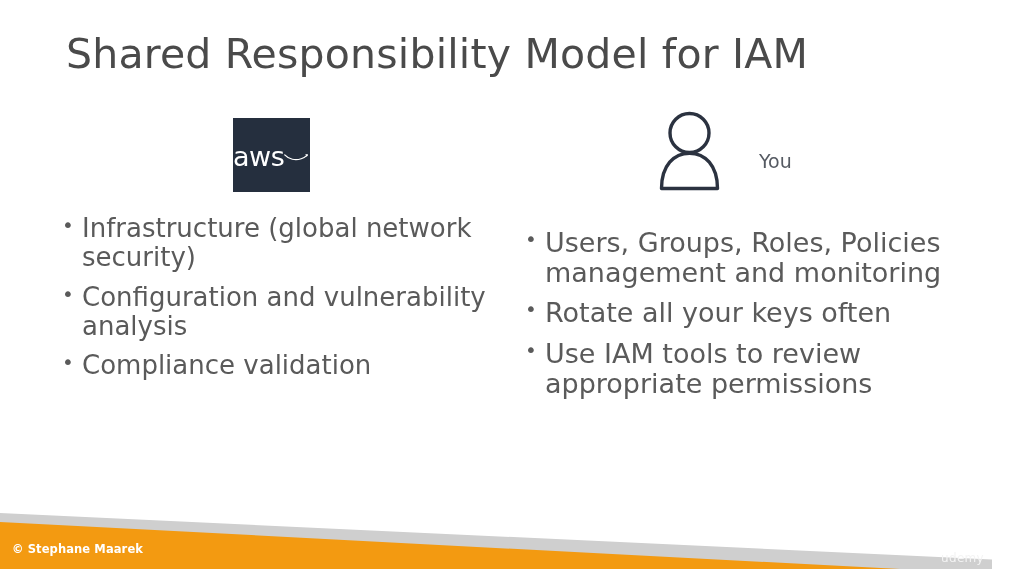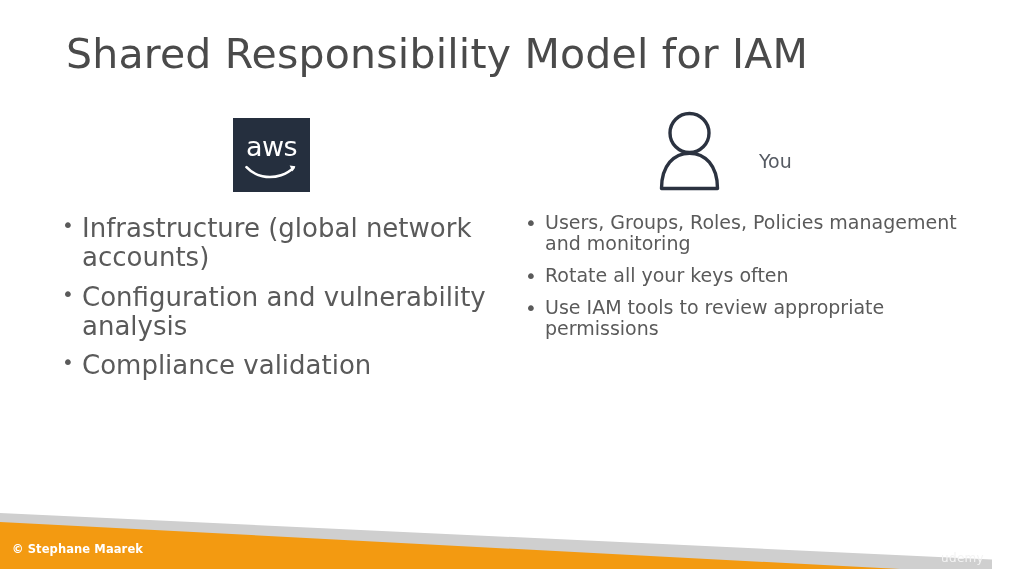--- a/index.html
+++ b/index.html
@@ -47,21 +47,21 @@
   }
 
   .aws-logo {
     position: absolute;
     left: 173px;
     top: 10px;
     width: 77px;
     height: 74px;
     background: #252f3e;
     display: flex;
-    flex-direction: column;
+    flex-direction: row;
     align-items: center;
     justify-content: center;
   }
   .aws-logo .aws-word {
     color: #ffffff;
     font-size: 27px;
     line-height: 1;
     font-weight: 400;
     letter-spacing: -0.5px;
     font-family: "DejaVu Sans", sans-serif;
@@ -106,21 +106,21 @@
     content: "\2022";
     position: absolute;
     left: 2px;
     top: 0;
     font-size: 20px;
     line-height: inherit;
     color: #5a5a5a;
   }
   .col-left  ul.bullets { font-size: 26px; line-height: 1.11; margin-top: 14px; }
   .col-left  ul.bullets li { margin-bottom: 11px; }
-  .col-right ul.bullets { font-size: 19px; line-height: 1.1;  margin-top: 12px; }
+  .col-right ul.bullets { font-size: 27px; line-height: 1.1;  margin-top: 28px; }
   .col-right ul.bullets li { margin-bottom: 11px; }
 
   
   .footer-gray, .footer-orange {
     position: absolute;
     left: 0;
     bottom: 0;
     width: 1024px;
     height: 70px;
   }
@@ -158,21 +158,21 @@
       <div class="aws-logo">
         <span class="aws-word">aws</span>
         <svg class="aws-smile" viewBox="0 0 54 17">
           <path d="M1.5 5.2 C 10 14.6, 24 17.2, 36 13.2 C 41.4 11.4, 45.6 8.7, 48.6 5.6" fill="none" stroke="#ffffff" stroke-width="2.6" stroke-linecap="round"></path>
           <path d="M44.6 3.4 L 50.4 4.3 L 47.6 9.4 Z" fill="#ffffff"></path>
         </svg>
       </div>
     </div>
 
     <ul class="bullets">
-      <li>Infrastructure (global network accounts)</li>
+      <li>Infrastructure (global network security)</li>
       <li>Configuration and vulnerability analysis</li>
       <li>Compliance validation</li>
     </ul>
   </div>
 
   <div class="col col-right">
 
     <div class="col-header">
       <div class="you-row">
         <svg class="person-icon" viewBox="0 0 74 84">

